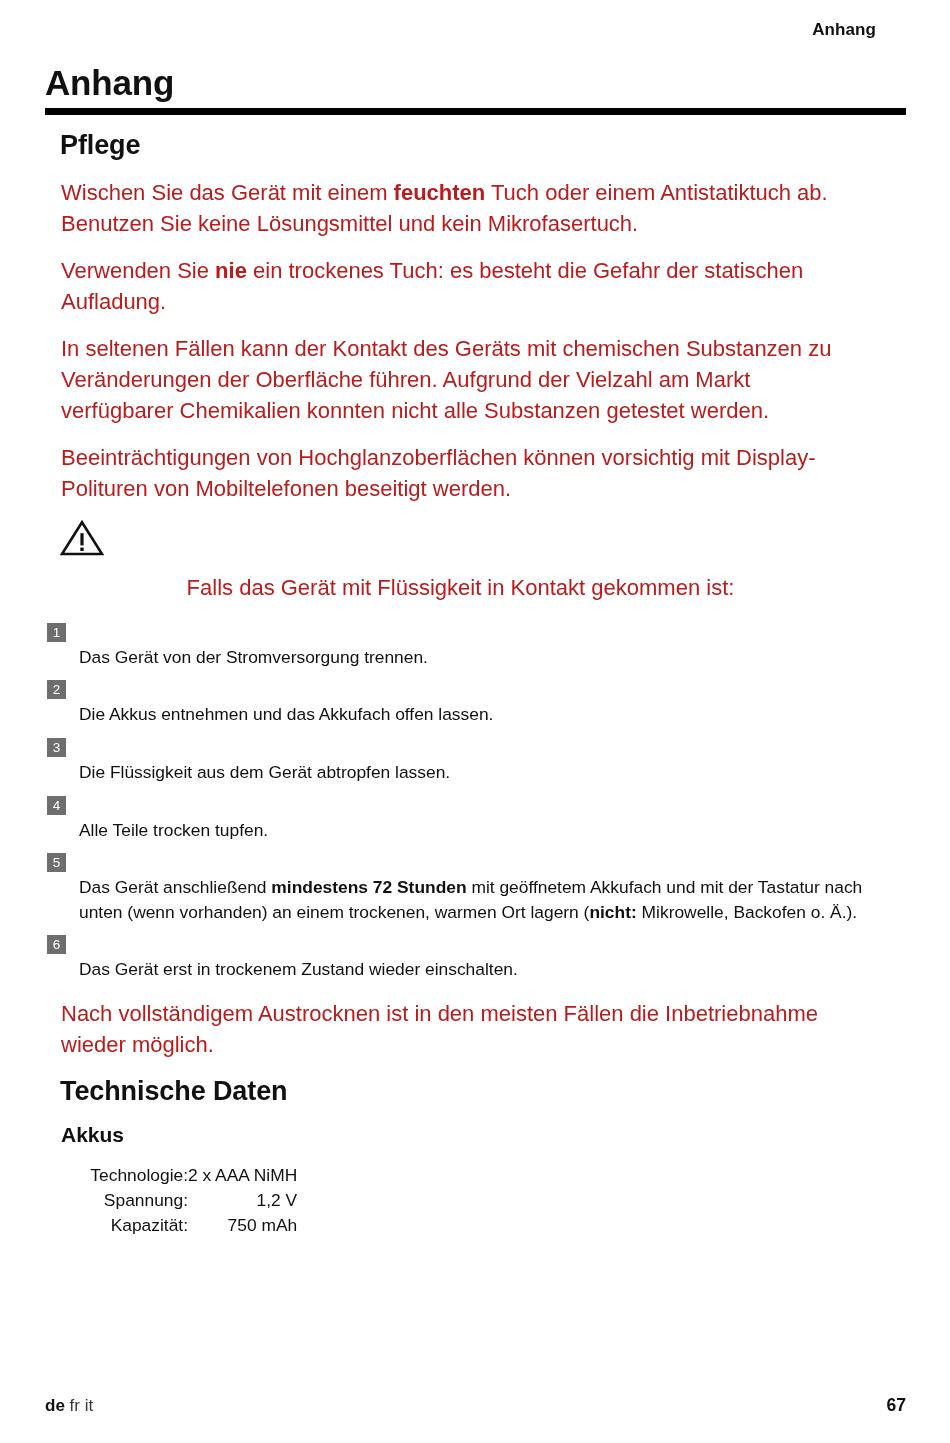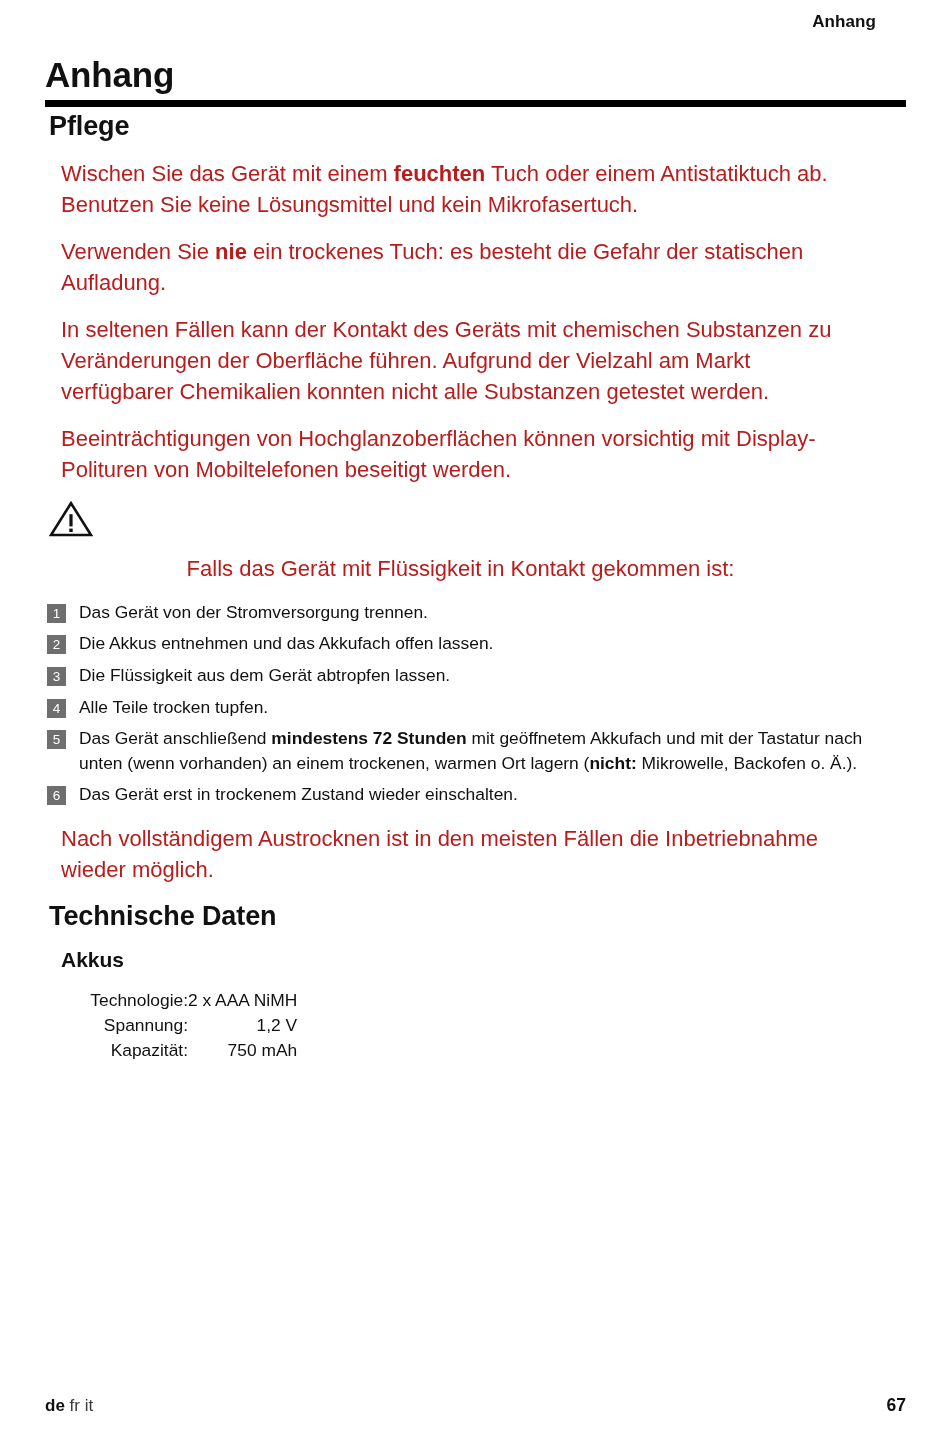--- a/index.html
+++ b/index.html
@@ -13,21 +13,21 @@
     font-family: "Liberation Sans", sans-serif;
     color: #111111;
     position: relative;
     overflow: hidden;
   }
   .page {
     position: relative;
     width: 921px;
     height: 1443px;
     box-sizing: border-box;
-    padding: 0 45px;
+    padding: 8px 45px;
   }
 
   
   .running-header {
     height: 44px;
     display: flex;
     align-items: flex-start;
     justify-content: flex-end;
     padding-top: 12px;
     box-sizing: border-box;
@@ -53,21 +53,21 @@
     background: #000000;
     margin-top: 6px;
     width: 861px;
   }
 
   
   h2.section-title {
     font-size: 27px;
     font-weight: bold;
     letter-spacing: -0.1px;
-    margin: 4px;
+    margin: 15px;
     padding: 0;
     color: #111111;
     display: flex;
     align-items: center;
     gap: 20px;
   }
   .sect-pflege { margin-top: 38px; }
   .sect-kontakt { margin-top: 38px; }
   .sect-technische { margin-top: 46px; }
 
@@ -128,20 +128,21 @@
     text-align: center;
     margin-top: 4px;
     margin-right: 13px;
     margin-left: 2px;
     font-family: "Liberation Sans", sans-serif;
   }
   .step-text {
     font-size: 17.4px;
     line-height: 1.41;
     color: #111111;
+    margin-top: 26px;
   }
 
   
   table.spec-table {
     border-collapse: collapse;
     margin-top: 12px;
     font-size: 17.4px;
     line-height: 1.38;
     text-align: right;
   }

